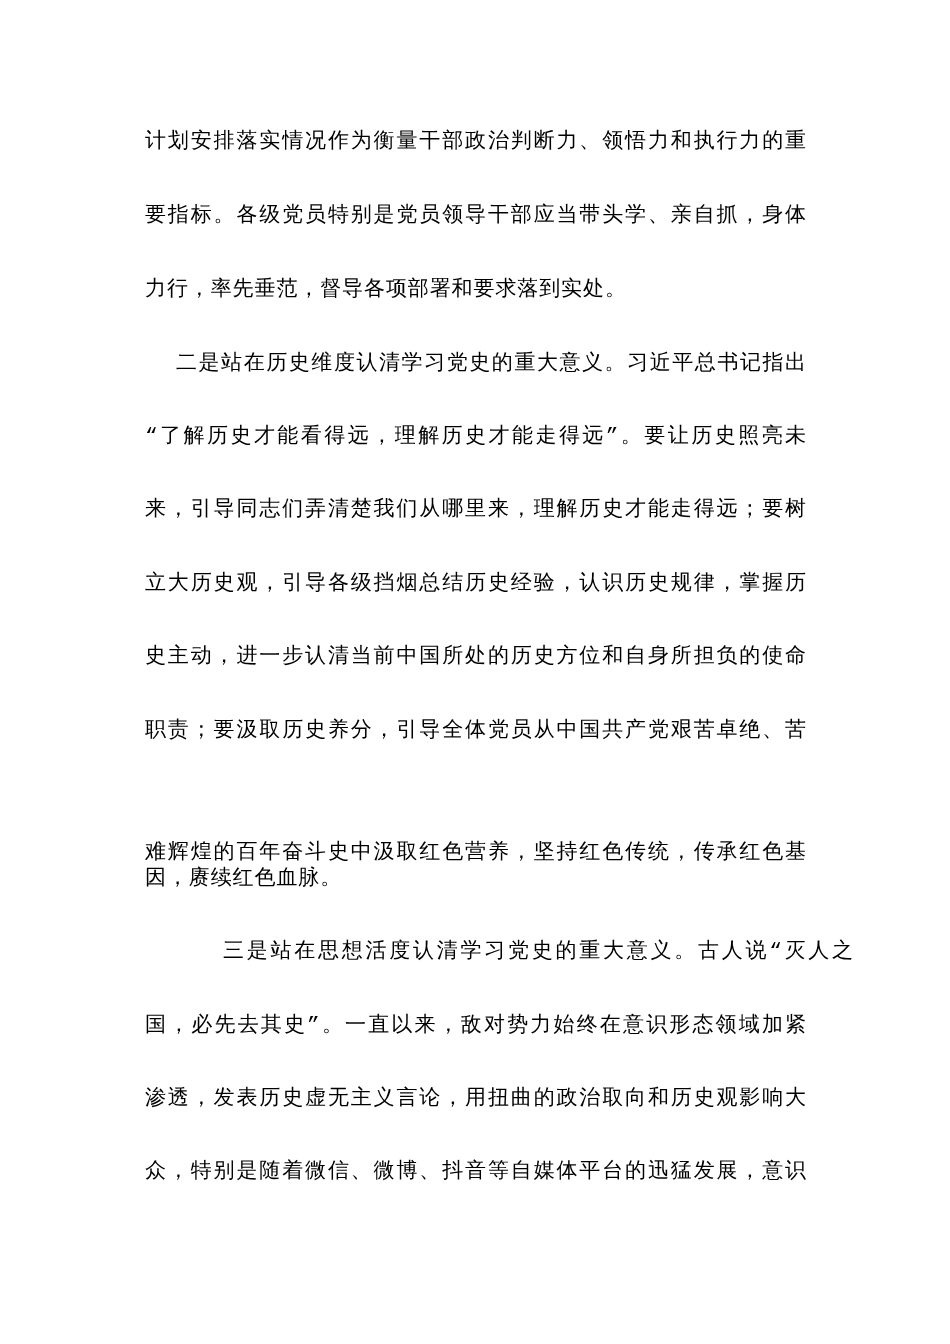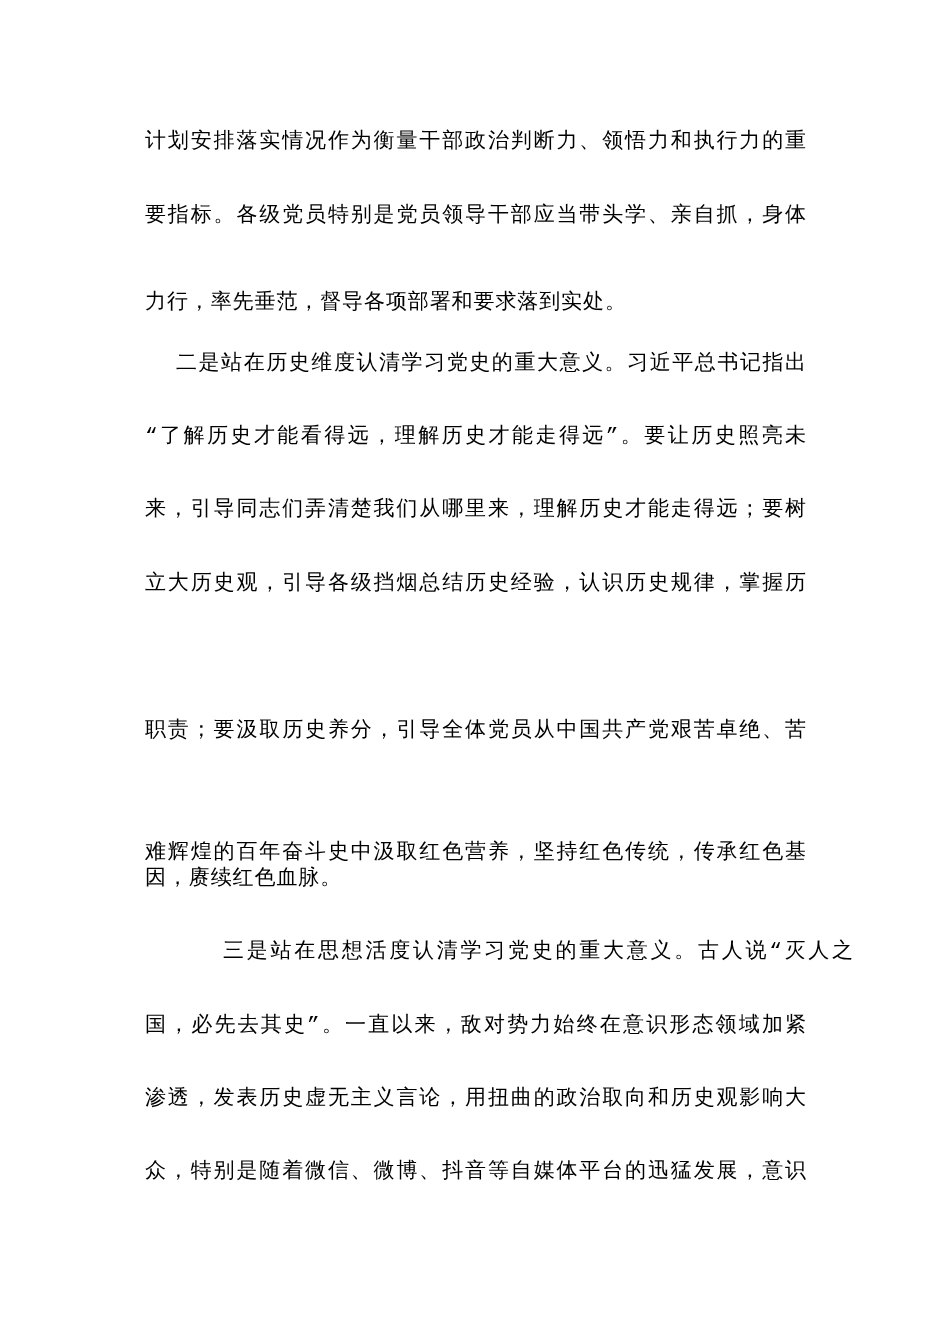--- a/index.html
+++ b/index.html
@@ -43,26 +43,27 @@
       width: 631px;
     }
   </style>
 </head>
 <body>
 
 <div class="page">
 
   <div class="line" style="top:125px;">计划安排落实情况作为衡量干部政治判断力、领悟力和执行力的重</div>
   <div class="line" style="top:199px;">要指标。各级党员特别是党员领导干部应当带头学、亲自抓，身体</div>
-  <div class="line last" style="top:286px;">力行，率先垂范，督导各项部署和要求落到实处。</div>
+  <div class="line last" style="top:273px;">力行，率先垂范，督导各项部署和要求落到实处。</div>
 
   <div class="line indent" style="top:347px;">二是站在历史维度认清学习党史的重大意义。习近平总书记指出</div>
   <div class="line" style="top:420px;">“了解历史才能看得远，理解历史才能走得远”。要让历史照亮未</div>
   <div class="line" style="top:493px;">来，引导同志们弄清楚我们从哪里来，理解历史才能走得远；要树</div>
   <div class="line" style="top:567px;">立大历史观，引导各级挡烟总结历史经验，认识历史规律，掌握历</div>
+  <div class="line" style="top:640px;">史主动，进一步认清当前中国所处的历史方位和自身所担负的使命</div>
   <div class="line" style="top:714px;">职责；要汲取历史养分，引导全体党员从中国共产党艰苦卓绝、苦</div>
   <div class="line" style="top:836px;">难辉煌的百年奋斗史中汲取红色营养，坚持红色传统，传承红色基</div>
   <div class="line last" style="top:862px;">因，赓续红色血脉。</div>
 
   <div class="line indent" style="top:935px;margin-left:47px;">三是站在思想活度认清学习党史的重大意义。古人说“灭人之</div>
   <div class="line" style="top:1009px;">国，必先去其史”。一直以来，敌对势力始终在意识形态领域加紧</div>
   <div class="line" style="top:1082px;">渗透，发表历史虚无主义言论，用扭曲的政治取向和历史观影响大</div>
   <div class="line" style="top:1155px;">众，特别是随着微信、微博、抖音等自媒体平台的迅猛发展，意识</div>
 </div>
 

